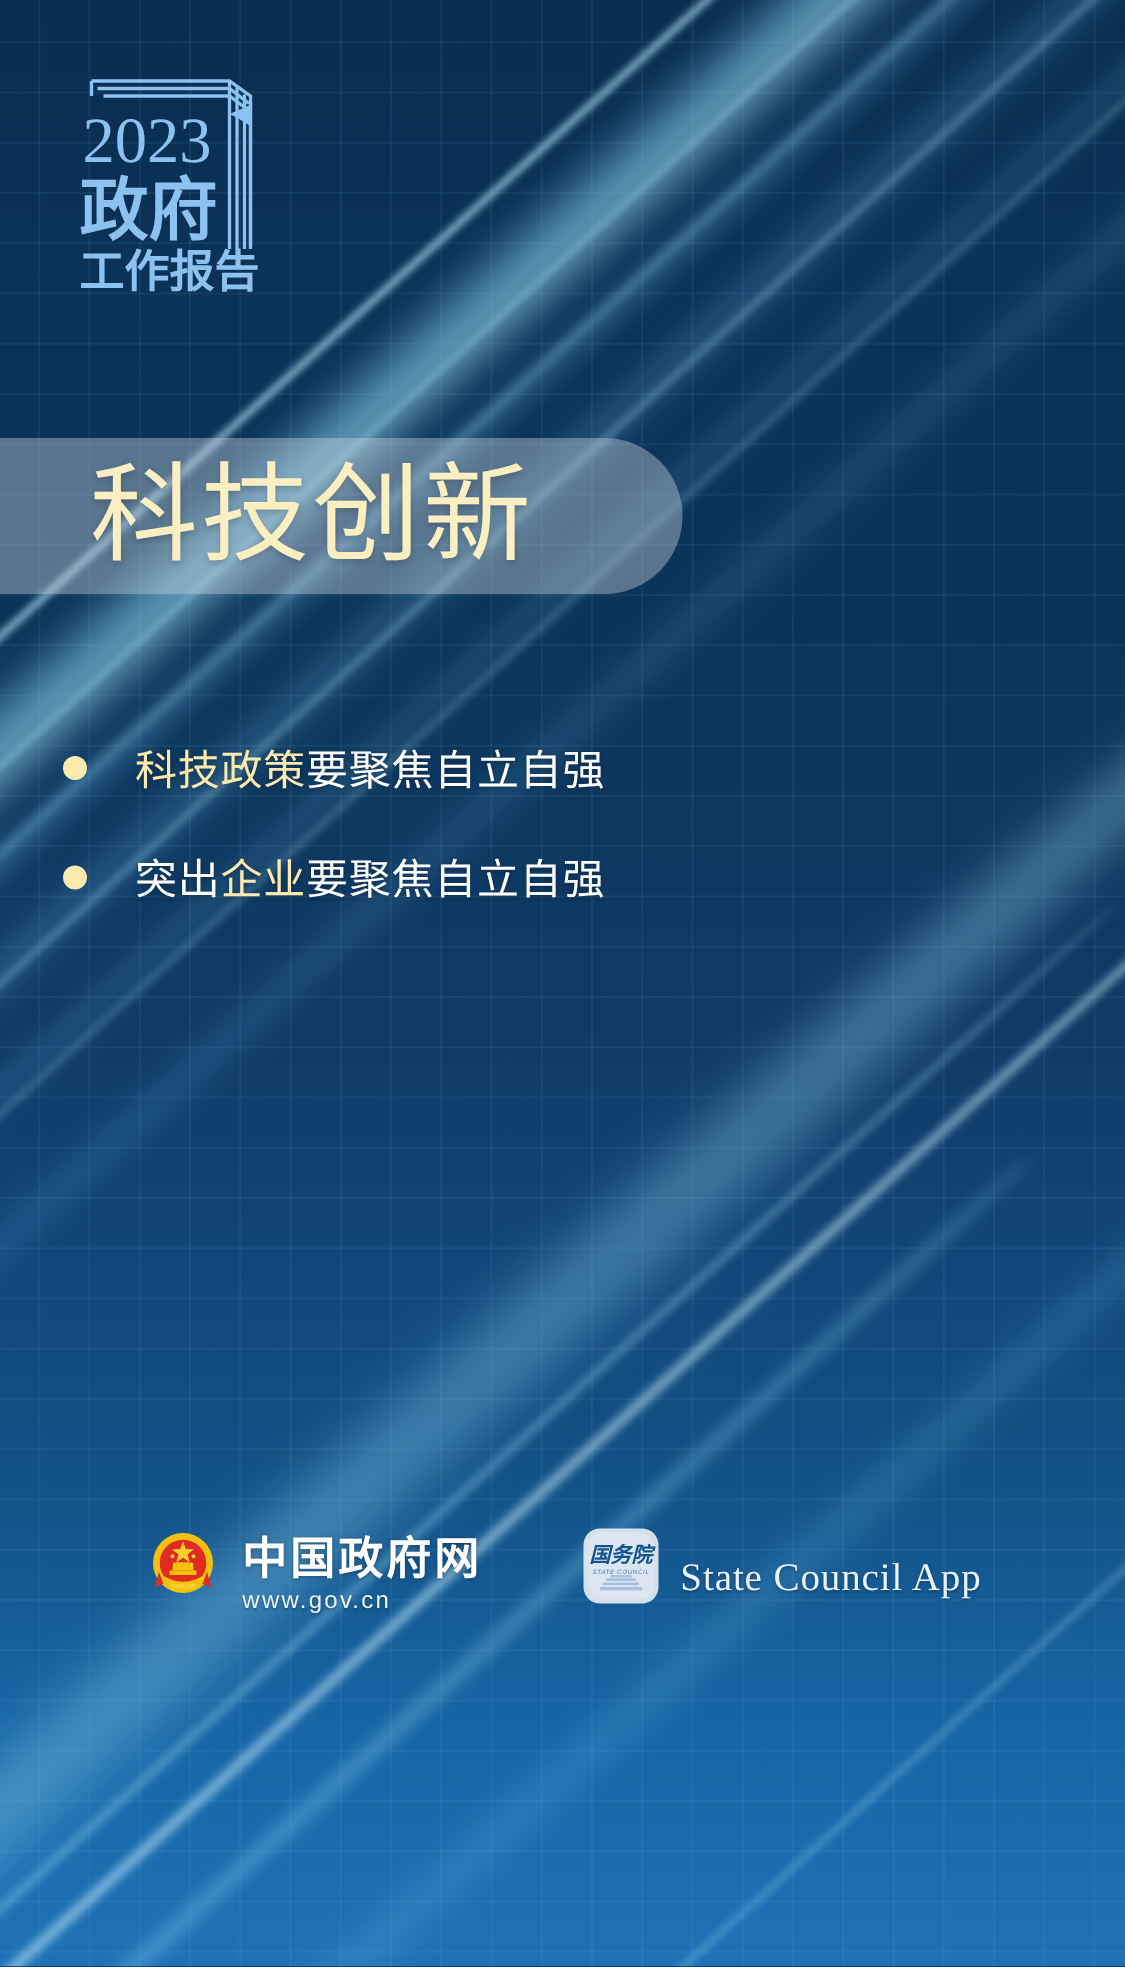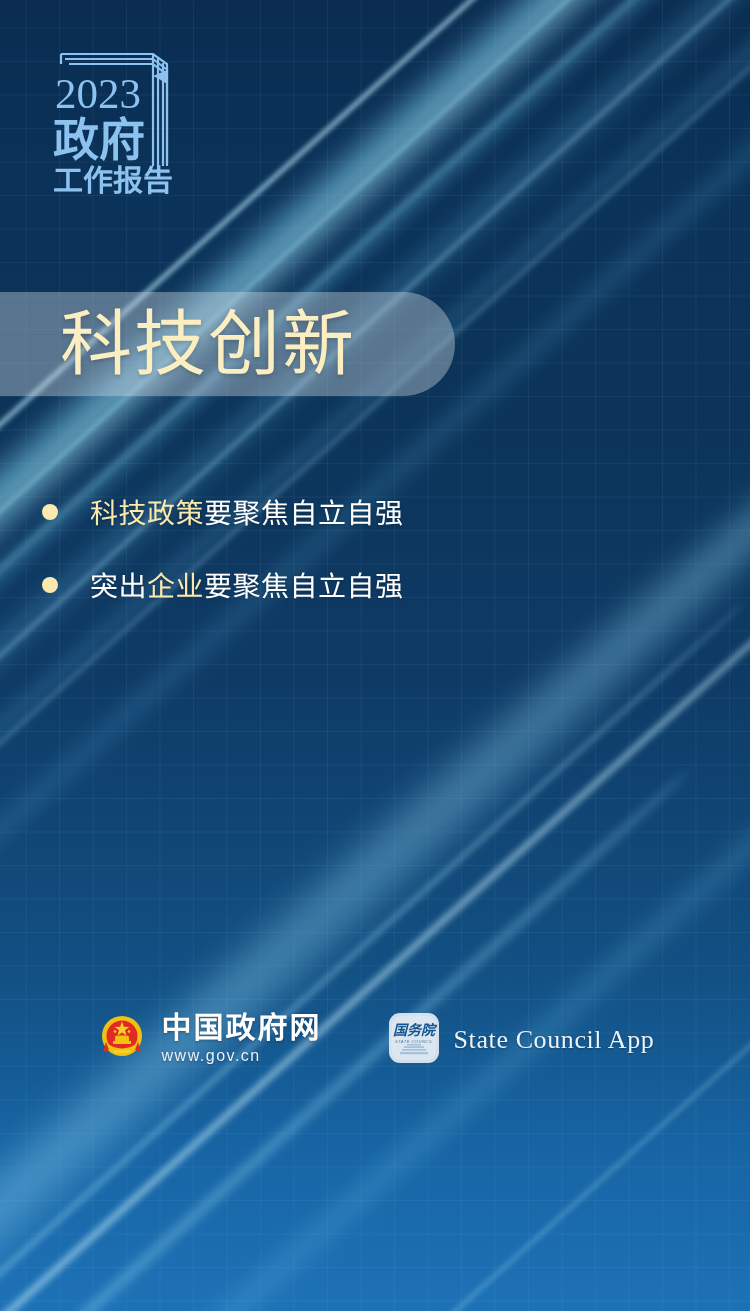--- a/index.html
+++ b/index.html
@@ -181,21 +181,21 @@
     align-items: center;
     gap: 66px;
   }
   .brand {
     display: flex;
     align-items: center;
     gap: 14px;
   }
   .brand-mark { flex: none; font-style: italic; }
   .brand-mark svg { display: block; }
-  .brand-text { line-height: 1.05; }
+  .brand-text { line-height: 1.05; margin-top: 12px; }
   .brand-cn {
     color: #ffffff;
     font-size: 30px;
     font-weight: bold;
     letter-spacing: 2px;
     white-space: nowrap;
     text-shadow: 0 1px 3px rgba(0,0,0,.3);
   }
   .brand-sub {
     color: #eaf2fa;

